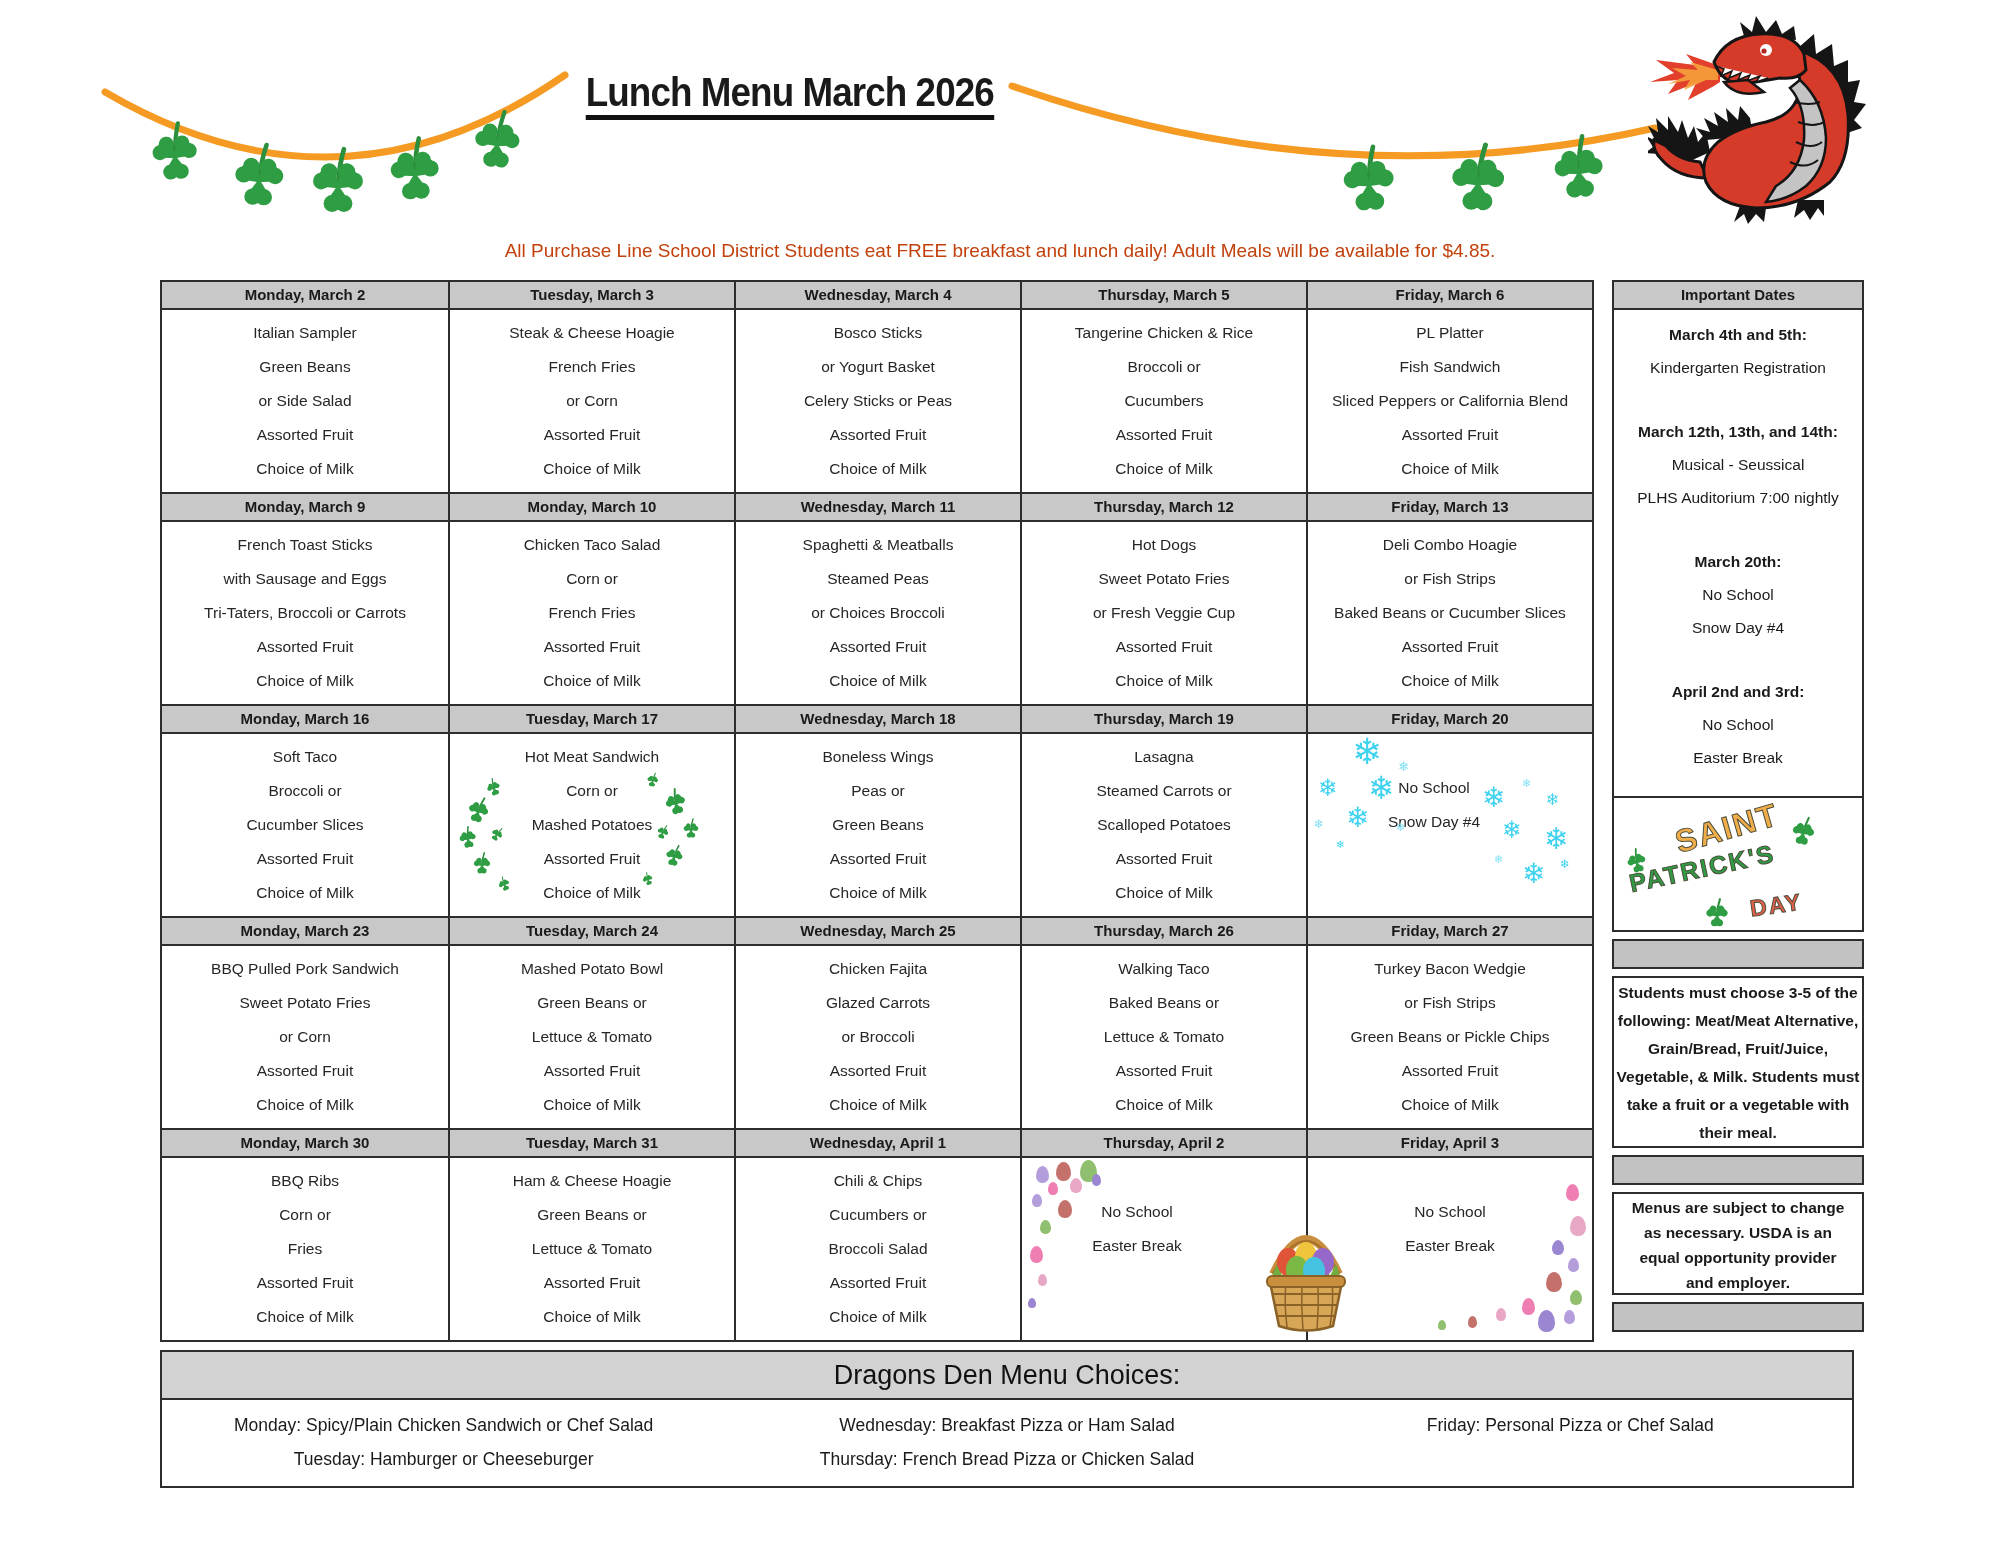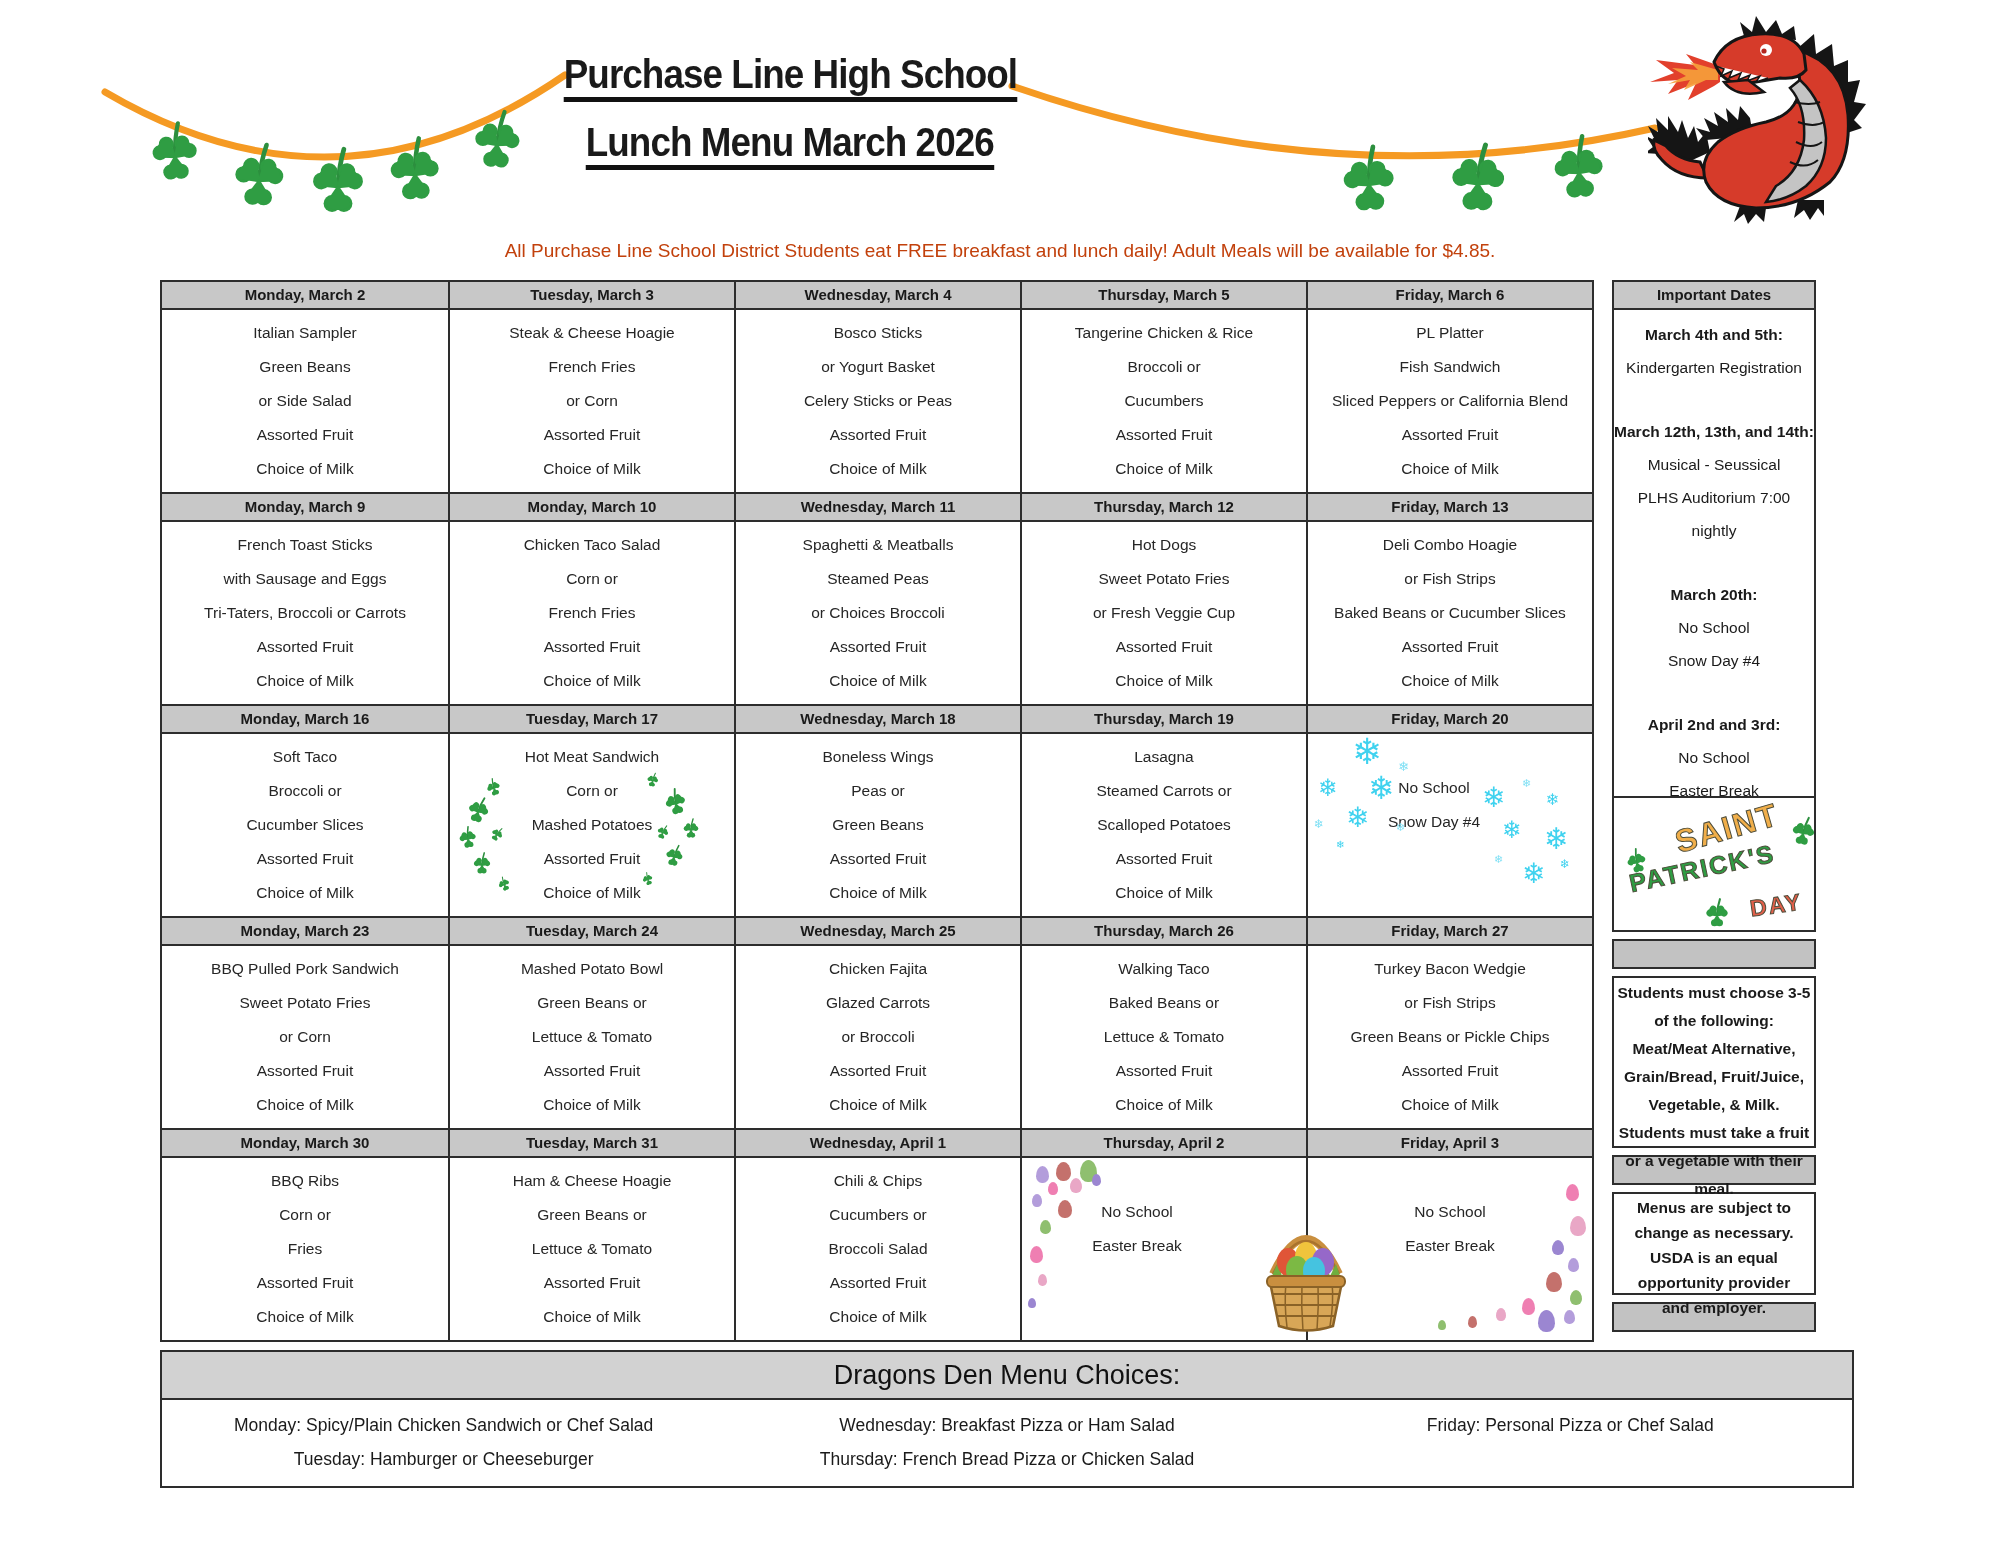--- a/index.html
+++ b/index.html
@@ -27,21 +27,21 @@
   .special-lines{position:absolute;left:0;right:0;top:44px;display:flex;flex-direction:column;align-items:center;gap:14px;font-size:15.5px;}
   .special-lines.snow{transform:translateX(-16px);}
   .special-lines.basket-side{padding-right:54px;}
   .deco-sham,.deco-snow,.deco-egg{position:absolute;pointer-events:none;}
   .deco-snow{font-family:"DejaVu Sans",sans-serif;line-height:1;}
   .deco-egg{border-radius:50% 50% 46% 46% / 60% 60% 40% 40%;}
   .table-overlay{position:absolute;inset:0;pointer-events:none;z-index:5;}
   .basket{position:absolute;left:1098px;top:920px;}
 
   
-  .sidebar{position:absolute;left:1612px;top:280px;width:204px;box-sizing:border-box;}
+  .sidebar{position:absolute;left:1612px;top:280px;width:252px;box-sizing:border-box;}
   .side-header{background:#c8c8c8;border:2px solid #2d2d2d;font-weight:bold;text-align:center;font-size:15px;height:26px;line-height:26px;}
   .dates-box{border:2px solid #2d2d2d;border-top:none;height:488px;padding-top:8px;box-sizing:border-box;text-align:center;font-size:15.5px;line-height:33px;overflow:hidden;background:#fff;}
   .date-entry{margin-bottom:31px;}
   .date-heading{font-weight:bold;font-size:15.5px;}
   .stpat-box{border:2px solid #2d2d2d;border-top:none;height:132px;position:relative;overflow:hidden;background:#fff;}
   .stpat-w{position:absolute;font-weight:bold;-webkit-text-stroke:1px #4c4c3a;letter-spacing:2px;}
   .stpat-w1{left:60px;top:12px;font-size:32px;color:#f0ae4a;transform:rotate(-16deg);}
   .stpat-w2{left:14px;top:56px;font-size:25px;color:#2f9d43;transform:rotate(-12deg);}
   .stpat-w3{left:136px;top:94px;font-size:23px;color:#e2604a;transform:rotate(-8deg);}
   .gray-bar{background:#c2c2c2;border:2px solid #2d2d2d;height:26px;margin-top:7px;}
@@ -240,21 +240,20 @@
     <path d="M150,190 L146,208 156,200 162,210 170,198 176,206 176,190 Z" fill="#151515"></path>
     <path d="M96,26 L92,12 104,22 108,6 118,22 128,10 134,24 146,16 148,30 Z" fill="#151515"></path>
     <path d="M66,52 Q78,26 112,24 Q146,22 156,44 L158,60 Q150,70 132,68 L96,74 Q74,74 66,52 Z" fill="#d63b2a" stroke="#151515" stroke-width="3"></path>
     <path d="M68,56 L76,59 73,66 84,61 81,68 93,63 90,70 102,65 99,71 112,66 108,72 120,68" fill="#ffffff" stroke="#151515" stroke-width="1.5"></path>
     <path d="M76,72 Q88,88 116,82 L100,70 Z" fill="#d63b2a" stroke="#151515" stroke-width="2.5"></path>
     <circle cx="118" cy="40" r="6" fill="#ffffff"></circle>
       <circle cx="116" cy="41" r="2.6" fill="#b3261e"></circle>
   </svg>
 
   <div class="titles">
-    <div><span class="title-line">Purchase Line High School</span></div>
     <div class="title-gap"></div>
     <div><span class="title-line">Lunch Menu March 2026</span></div>
   </div>
   <div class="subtitle">All Purchase Line School District Students eat FREE breakfast and lunch daily!  Adult Meals will be available for $4.85.</div>
 
   <div class="menu-table" id="menu-table">
     <div class="week-row hdr">
         <div class="day-header">Monday, March 2</div>
         <div class="day-header">Tuesday, March 3</div>
         <div class="day-header">Wednesday, March 4</div>

